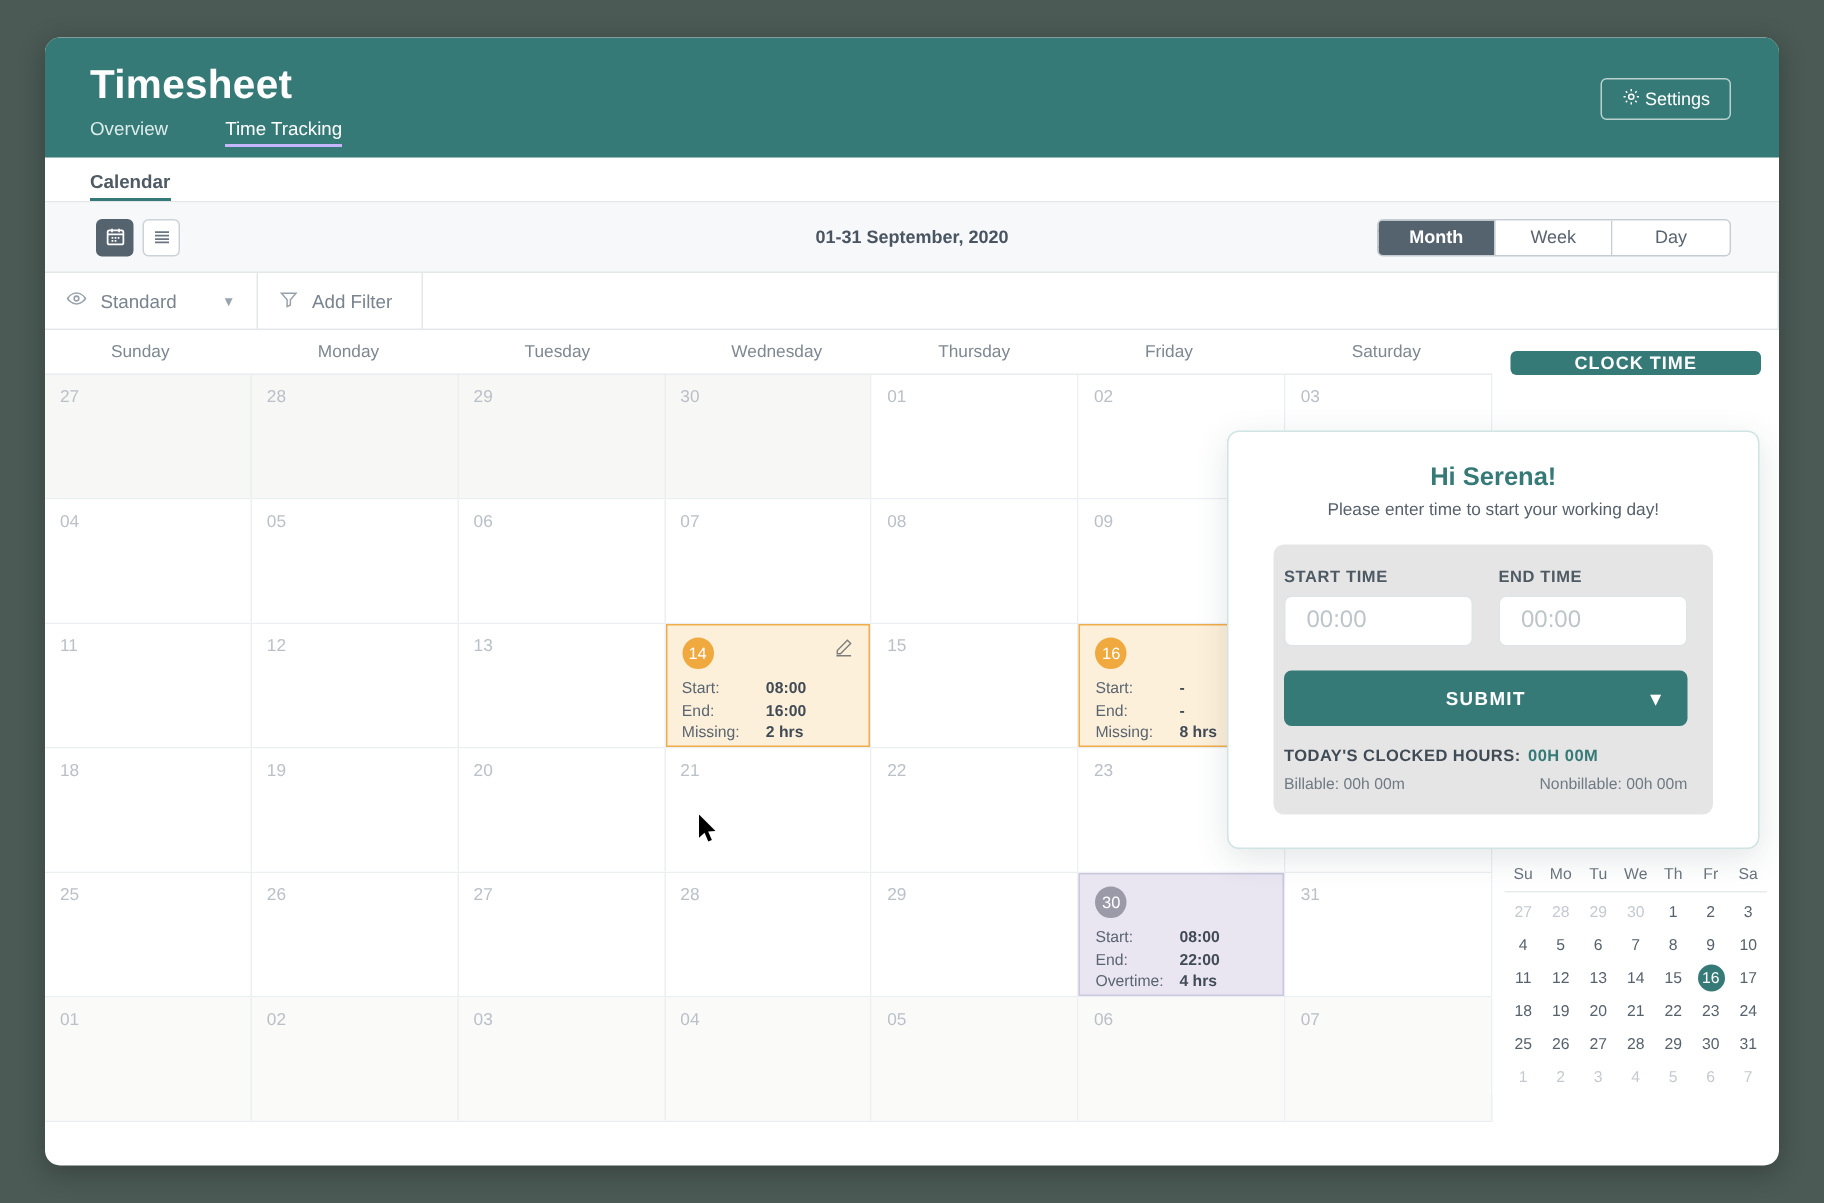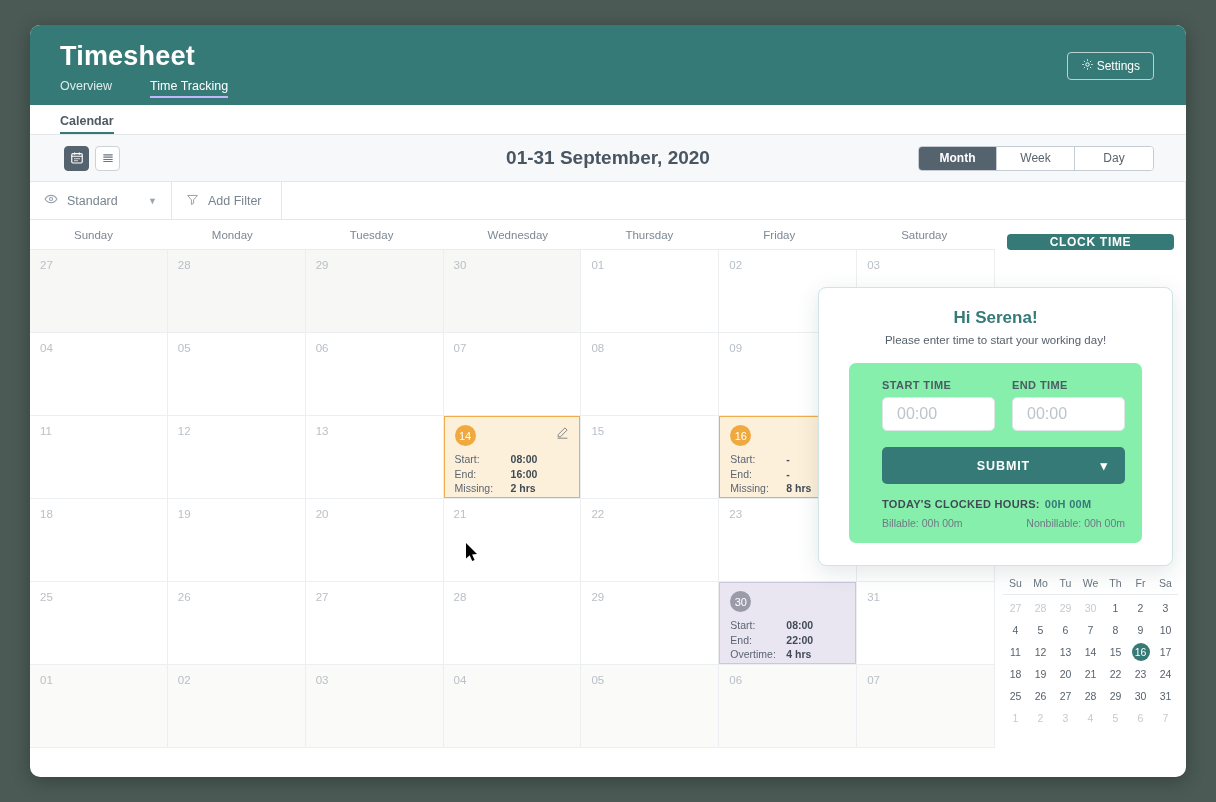--- a/index.html
+++ b/index.html
@@ -92,21 +92,21 @@
     border-radius: 4px;
     background: #ffffff;
     display: flex; align-items: center; justify-content: center;
     cursor: pointer;
   }
   .vt-btn.active { background: #55636f; border-color: #55636f; }
   .date-range {
     position: absolute;
     left: 0; right: 0;
     text-align: center;
-    font-size: 19px; font-weight: bold;
+    font-size: 12px; font-weight: bold;
     color: #4a5562;
     pointer-events: none;
   }
   .nav-right {
     position: absolute;
     right: 190px;
     display: flex; align-items: center; gap: 13px;
   }
   .today-link {
     font-size: 11.5px;
@@ -285,23 +285,23 @@
     font-weight: bold;
   }
   .modal-sub {
     text-align: center;
     color: #56616c;
     font-size: 11.5px;
     margin-top: 6px;
   }
   .modal-panel {
     margin-top: 17px;
-    background: #86efac;
+    background: #e5e5e5;
     border-radius: 7px;
-    padding: 16px 17px 14px 33px;
+    padding: 16px 17px 14px 7px;
   }
   .tf-row { display: flex; gap: 17px; }
   .tf { flex: 1; }
   .tf-label {
     font-size: 11px; font-weight: bold;
     color: #4e5a64; letter-spacing: .4px;
   }
   .tf-input {
     margin-top: 6px;
     height: 34px;

